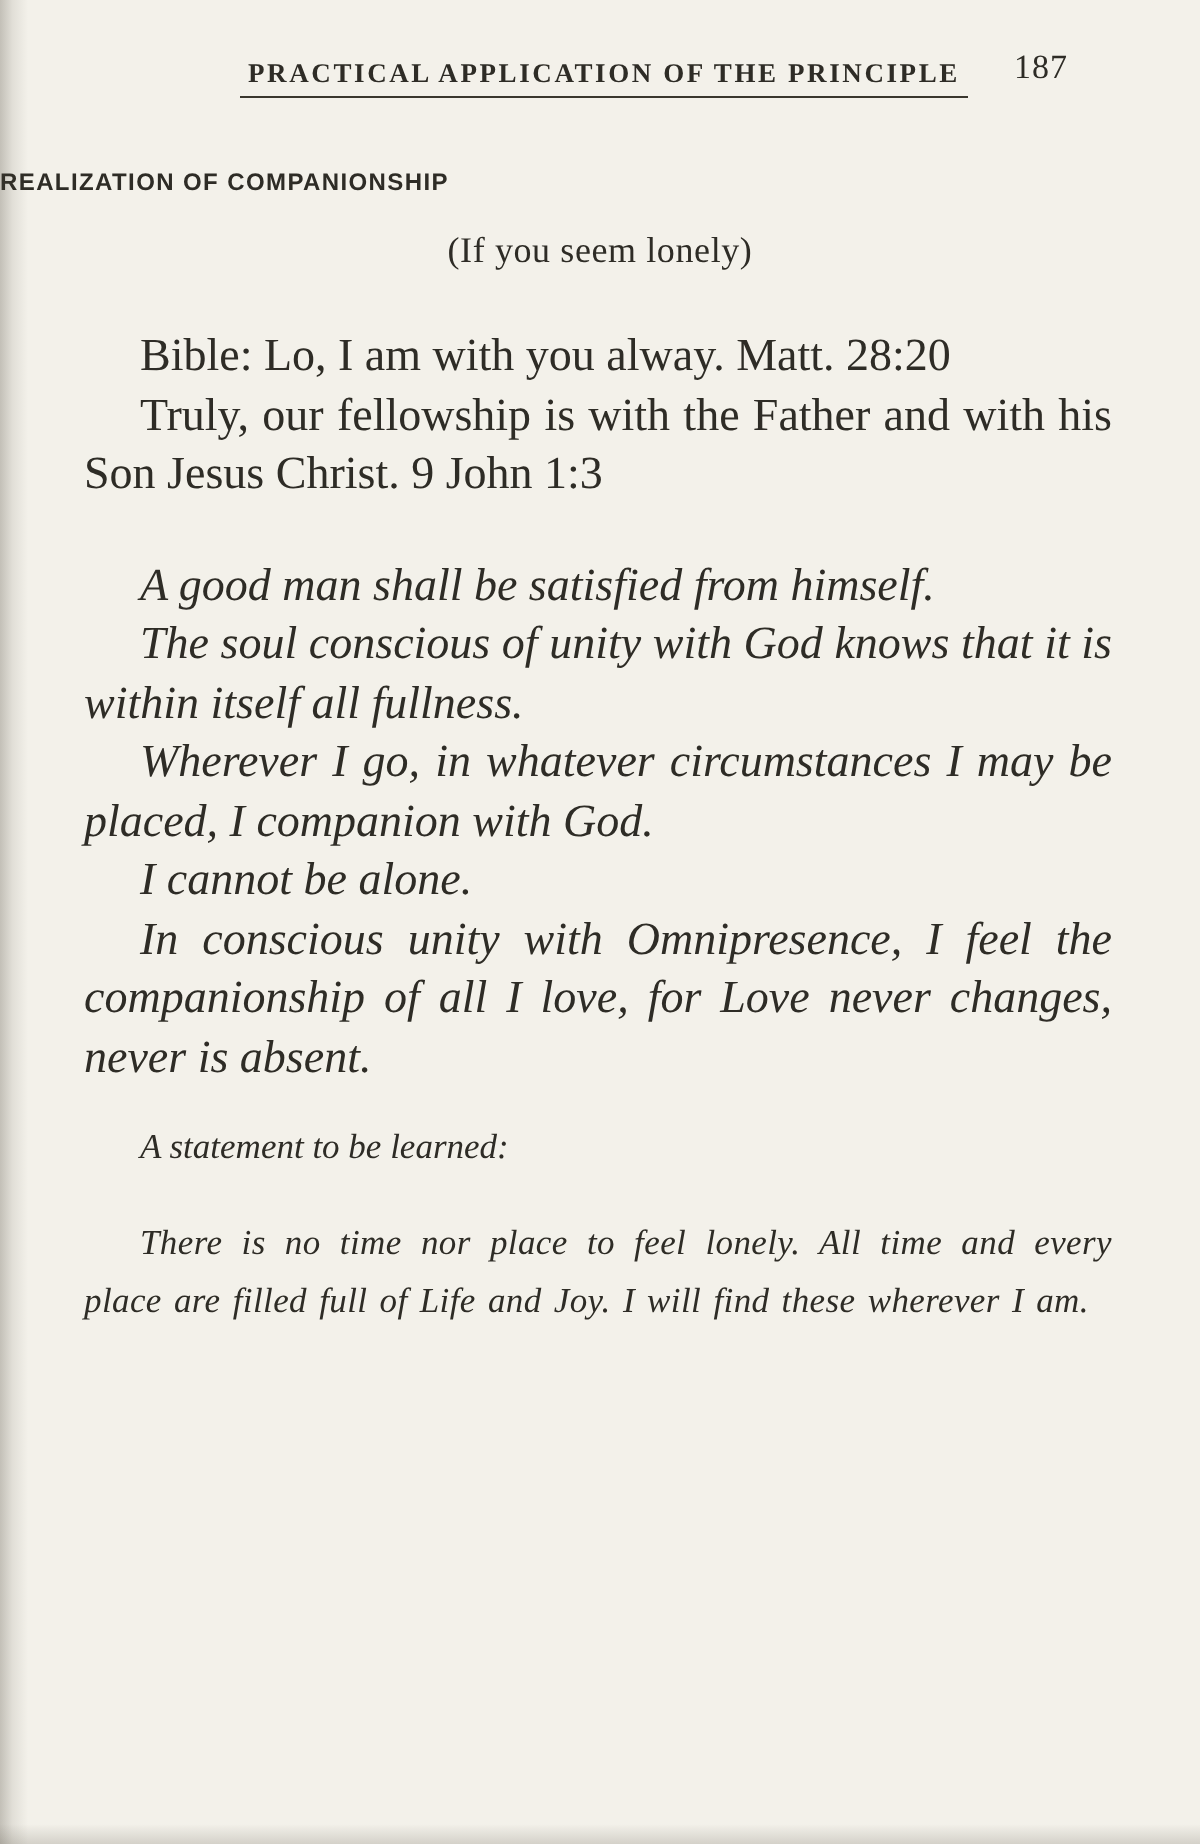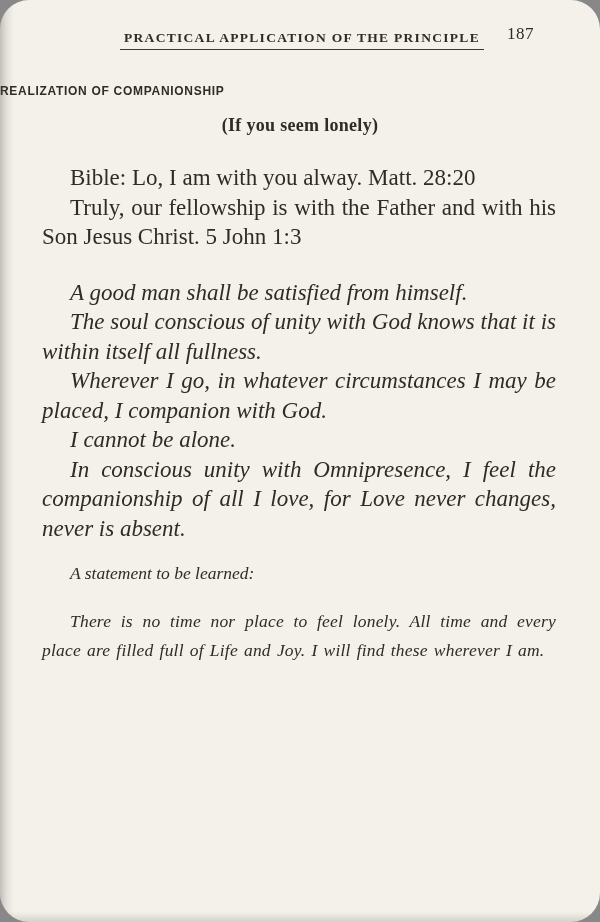--- a/index.html
+++ b/index.html
@@ -10,21 +10,20 @@
   .page {
     position: relative;
     width: 600px;
     height: 922px;
     margin: 0 auto;
     background: var(--paper, #f3f1ea);
     color: var(--ink, #2e2c26);
     font-family: "Liberation Serif", "DejaVu Serif", serif;
     overflow: hidden;
     box-sizing: border-box;
-    border-radius: 29px;
   }
   .edge-left {
     position: absolute;
     left: 0; top: 0; bottom: 0;
     width: 14px;
     background: linear-gradient(90deg, rgba(70,64,52,0.28) 0%, rgba(70,64,52,0.10) 45%, rgba(70,64,52,0.0) 100%);
     pointer-events: none;
   }
   .edge-bottom {
     position: absolute;
@@ -59,21 +58,21 @@
     margin: 32px 0 0 0;
     text-align: left;
     font-family: "Liberation Sans", "DejaVu Sans", sans-serif;
     font-weight: bold;
     font-size: 12px;
     letter-spacing: 0.7px;
   }
   .section-subtitle {
     margin: 17px 0 0 0;
     text-align: center;
-    font-weight: bold;
+    font-weight: normal;
     font-size: 18px;
     letter-spacing: 0.3px;
   }
   .body-text {
     margin: 27px 44px 0 42px;
     font-size: 23px;
     line-height: 29.5px;
     text-align: justify;
   }
   .body-text p {
@@ -114,21 +113,21 @@
     <span class="running-title">PRACTICAL APPLICATION OF THE PRINCIPLE</span>
     <span class="page-number">187</span>
   </header>
 
   <h1 class="section-title">REALIZATION OF COMPANIONSHIP</h1>
 
   <h2 class="section-subtitle">(If you seem lonely)</h2>
 
   <section class="body-text">
     <p>Bible: Lo, I am with you alway. Matt. 28:20</p>
-    <p>Truly, our fellowship is with the Father and with his Son Jesus Christ. 5 John 1:3</p>
+    <p>Truly, our fellowship is with the Father and with his Son Jesus Christ. 9 John 1:3</p>
 
     <div class="affirmations">
       <p>A good man shall be satisfied from himself.</p>
       <p>The soul conscious of unity with God knows that it is within itself all fullness.</p>
       <p>Wherever I go, in whatever circumstances I may be placed, I companion with God.</p>
       <p>I cannot be alone.</p>
       <p>In conscious unity with Omnipresence, I feel the companionship of all I love, for Love never changes, never is absent.</p>
     </div>
   </section>
 

